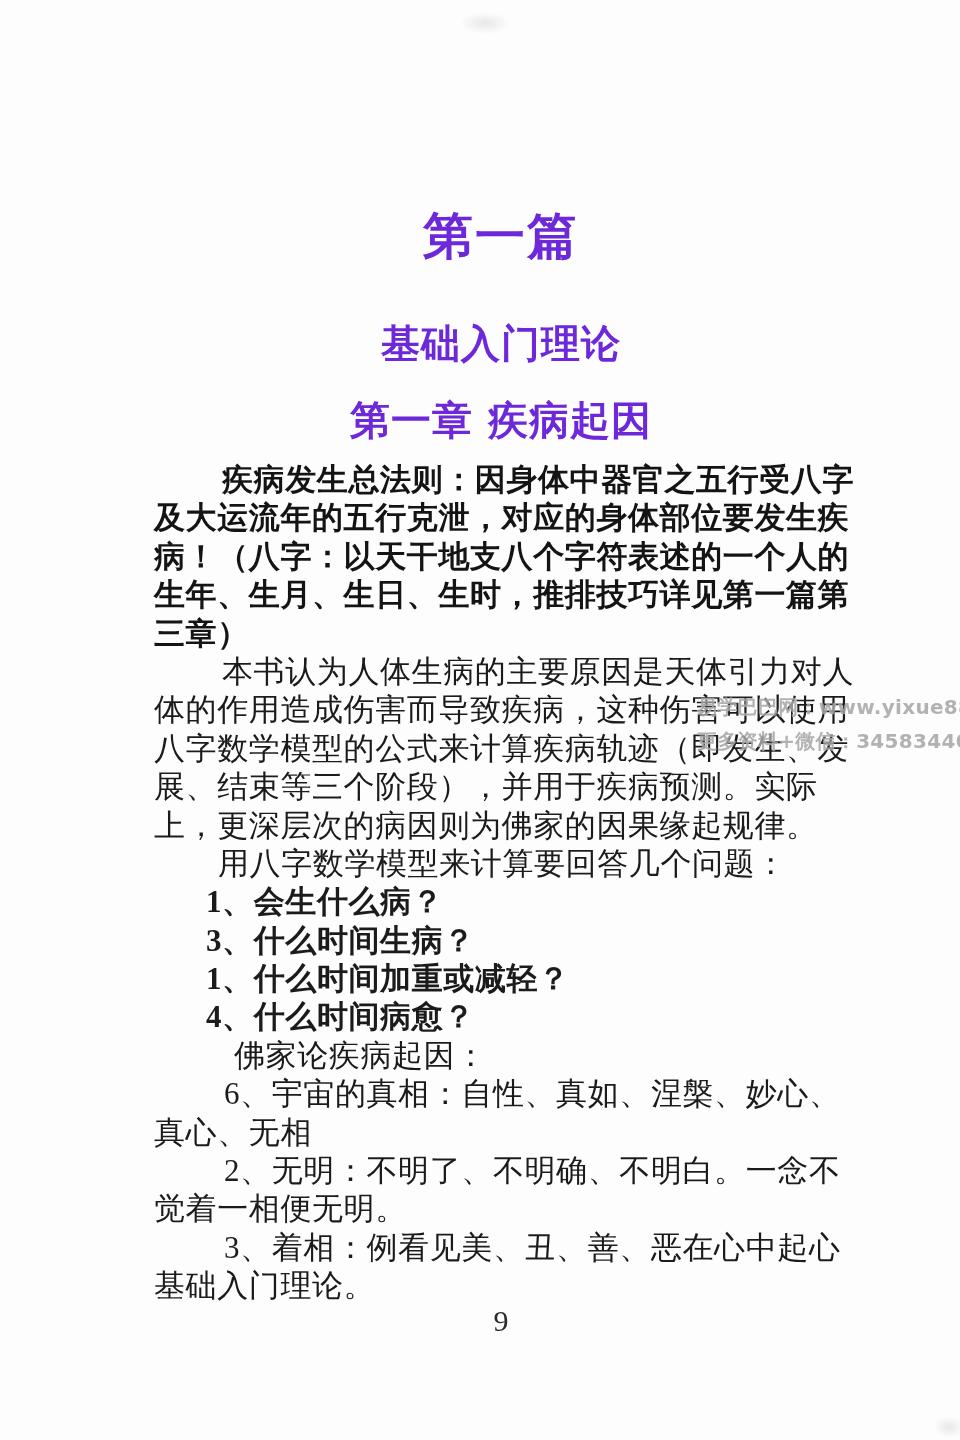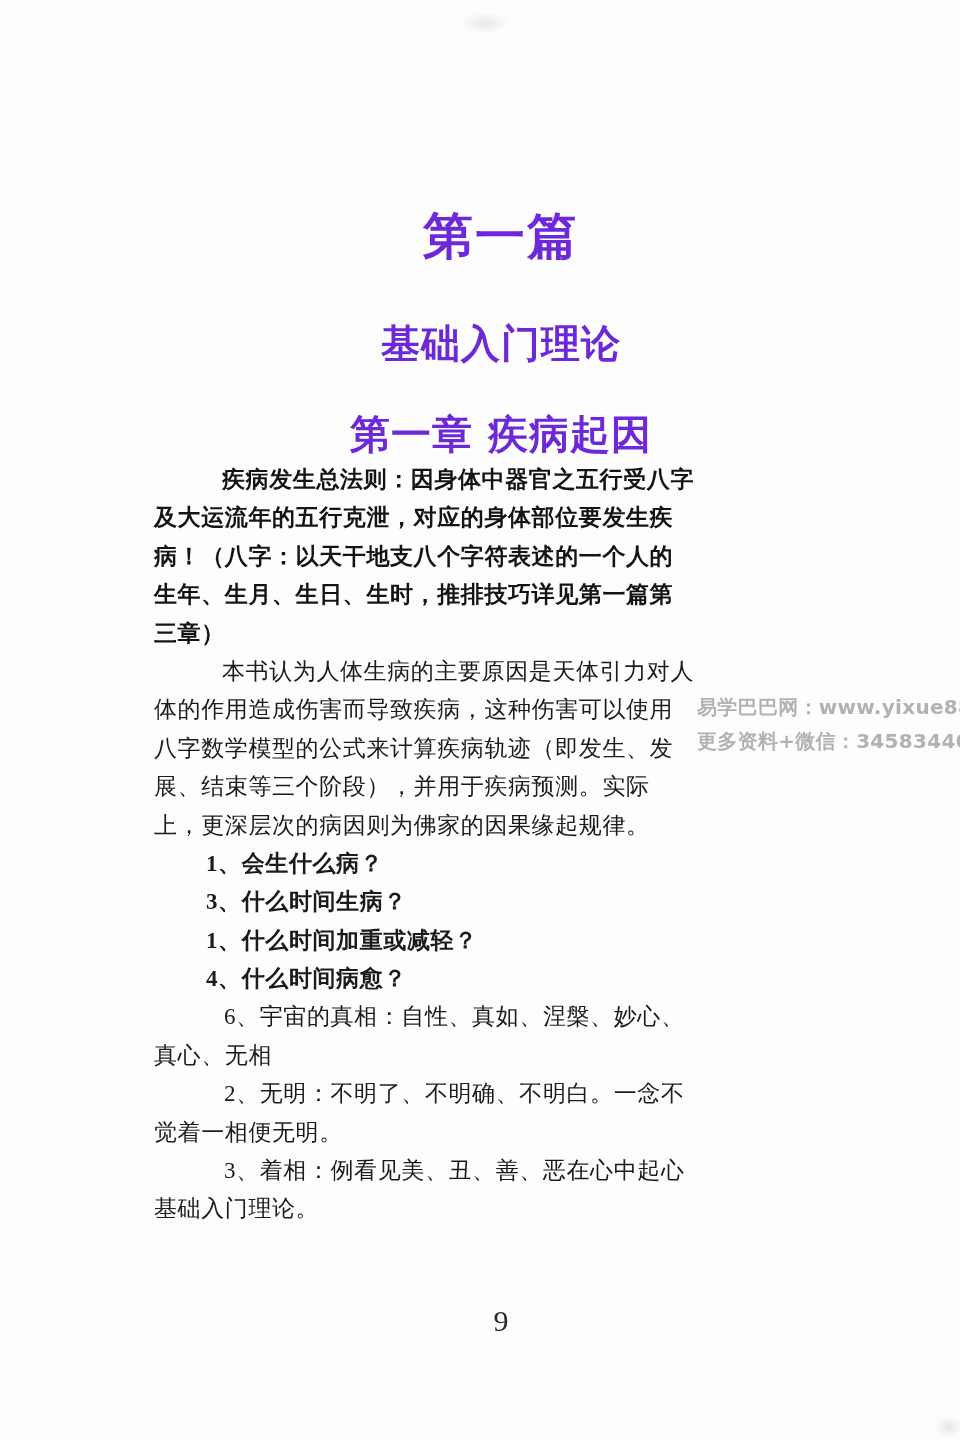--- a/index.html
+++ b/index.html
@@ -19,30 +19,30 @@
     left: 154px;
     width: 694px;
     text-align: center;
     font-family: "DejaVu Sans", "Liberation Sans", sans-serif;
     font-weight: 700;
     color: #6d28d9;
     white-space: nowrap;
   }
   .t1 { top: 203px; font-size: 50px; letter-spacing: 2px; }
   .t2 { top: 296px; font-size: 39px; letter-spacing: 1px; margin-top: 21px; }
-  .t3 { top: 407px; font-size: 40px; letter-spacing: 1px; }
+  .t3 { top: 393px; font-size: 40px; letter-spacing: 1px; }
 
   .body-block {
     position: absolute;
     left: 154px;
     top: 461px;
     width: 700px;
   }
   .line {
-    font-size: 23px;
+    font-size: 31px;
     line-height: 38.4px;
     height: 38.4px;
     letter-spacing: 0.6px;
     white-space: nowrap;
     color: #1b1b1b;
   }
   .b   { font-weight: 700; color: #141414; }
   .i68 { padding-left: 68px; }
   .i64 { padding-left: 64px; }
   .i52 { padding-left: 52px; font-weight: bold; }
@@ -95,24 +95,26 @@
     <div class="line b i68">疾病发生总法则：因身体中器官之五行受八字</div>
     <div class="line b">及大运流年的五行克泄，对应的身体部位要发生疾</div>
     <div class="line b">病！（八字：以天干地支八个字符表述的一个人的</div>
     <div class="line b">生年、生月、生日、生时，推排技巧详见第一篇第</div>
     <div class="line b">三章）</div>
     <div class="line i68">本书认为人体生病的主要原因是天体引力对人</div>
     <div class="line">体的作用造成伤害而导致疾病，这种伤害可以使用</div>
     <div class="line">八字数学模型的公式来计算疾病轨迹（即发生、发</div>
     <div class="line">展、结束等三个阶段），并用于疾病预测。实际</div>
     <div class="line">上，更深层次的病因则为佛家的因果缘起规律。</div>
+    <div class="line i64">用八字数学模型来计算要回答几个问题：</div>
     <div class="line i52">1、会生什么病？</div>
     <div class="line i52">3、什么时间生病？</div>
     <div class="line i52">1、什么时间加重或减轻？</div>
     <div class="line i52">4、什么时间病愈？</div>
+    <div class="line i80">佛家论疾病起因：</div>
     <div class="line i70">6、宇宙的真相：自性、真如、涅槃、妙心、</div>
     <div class="line">真心、无相</div>
     <div class="line i70">2、无明：不明了、不明确、不明白。一念不</div>
     <div class="line">觉着一相便无明。</div>
     <div class="line i70">3、着相：例看见美、丑、善、恶在心中起心</div>
     <div class="line">基础入门理论。</div>
   </div>
 
   <div class="watermark">
     <div>易学巴巴网：www.yixue88.cn</div>

